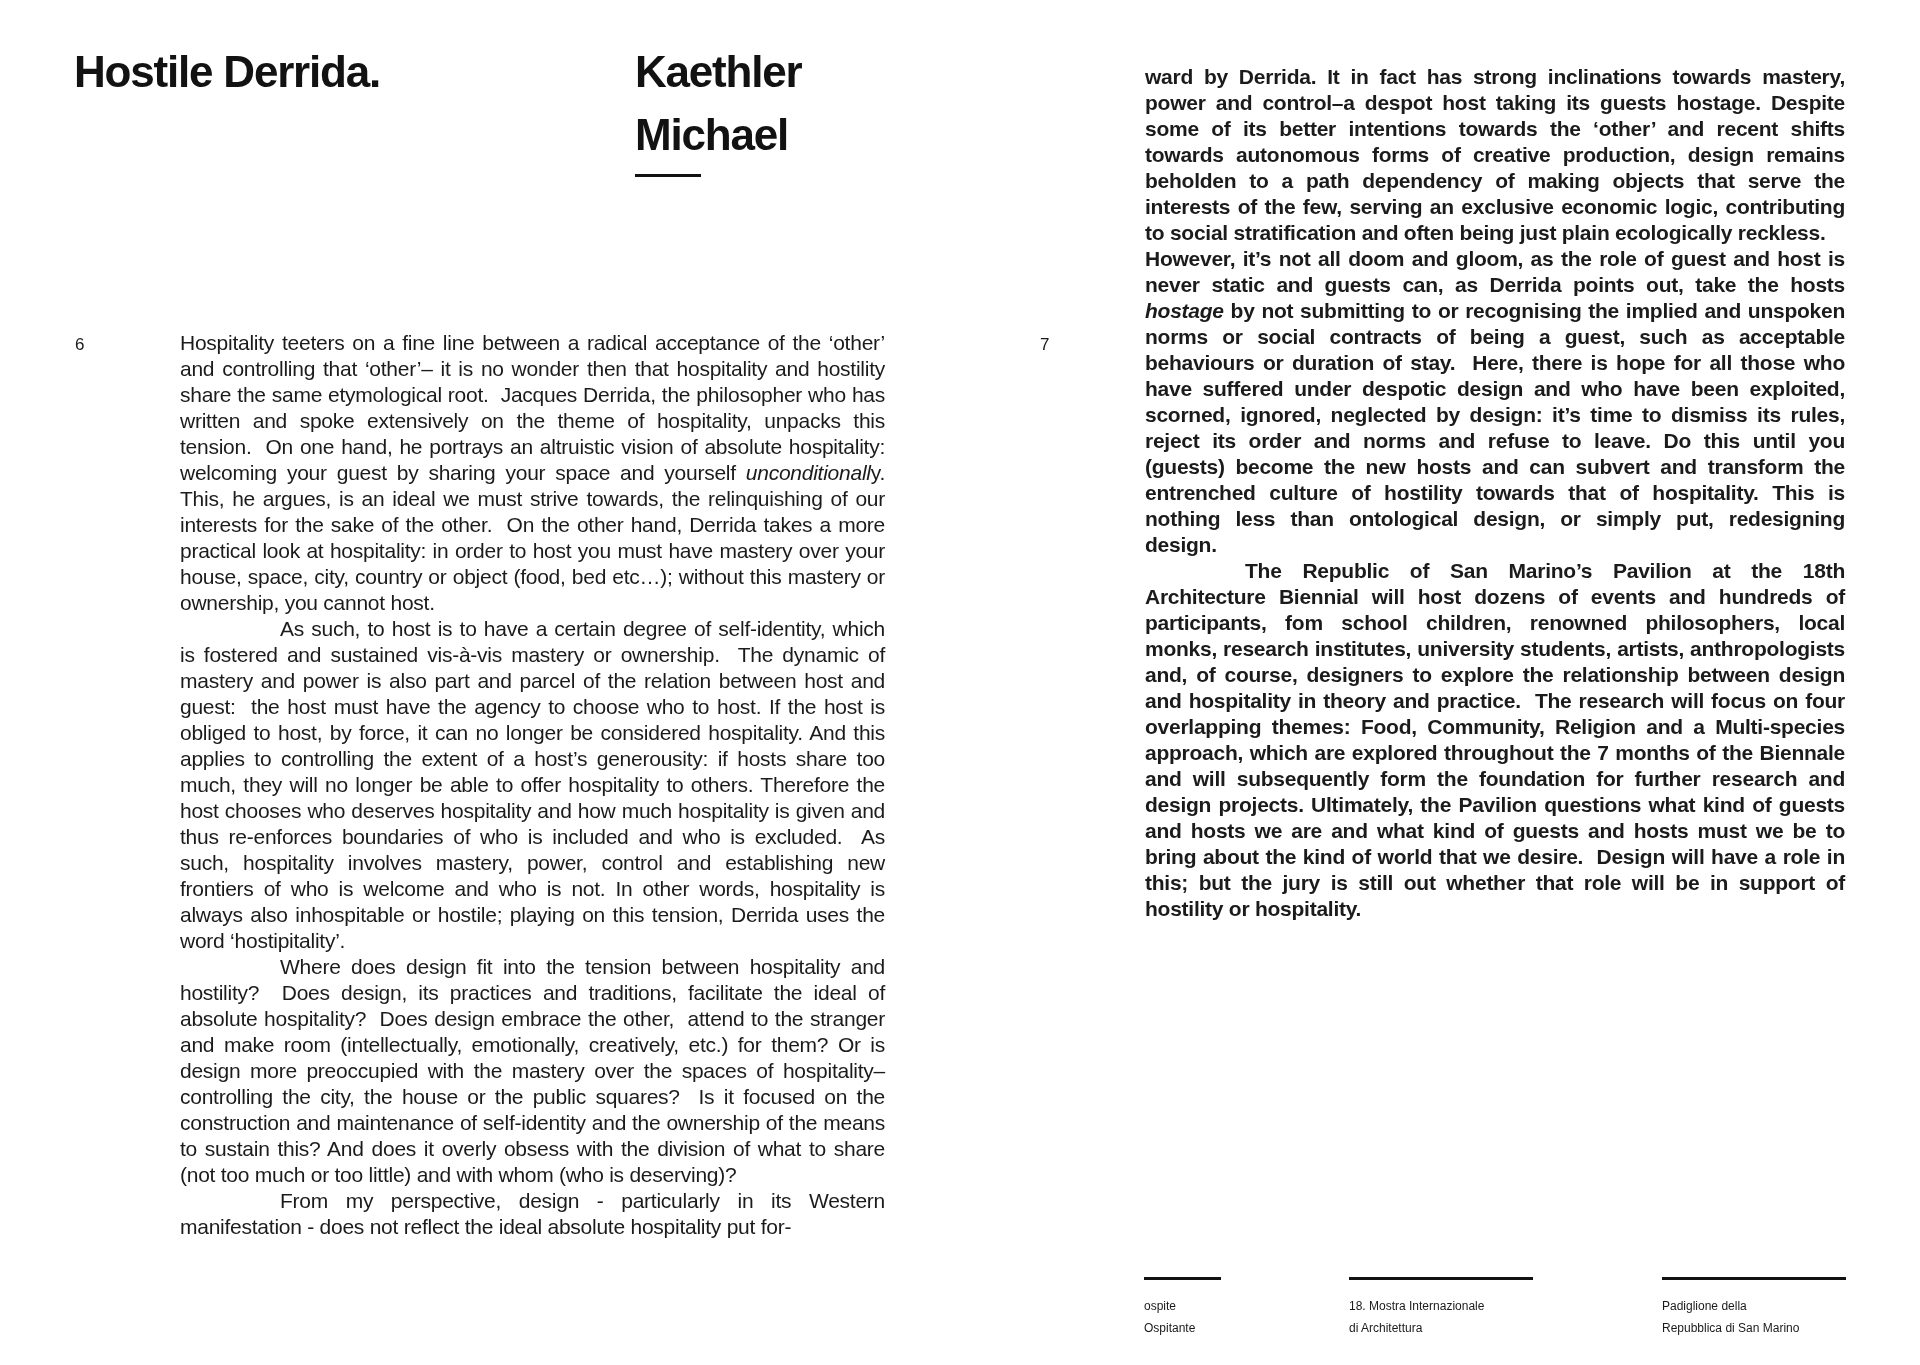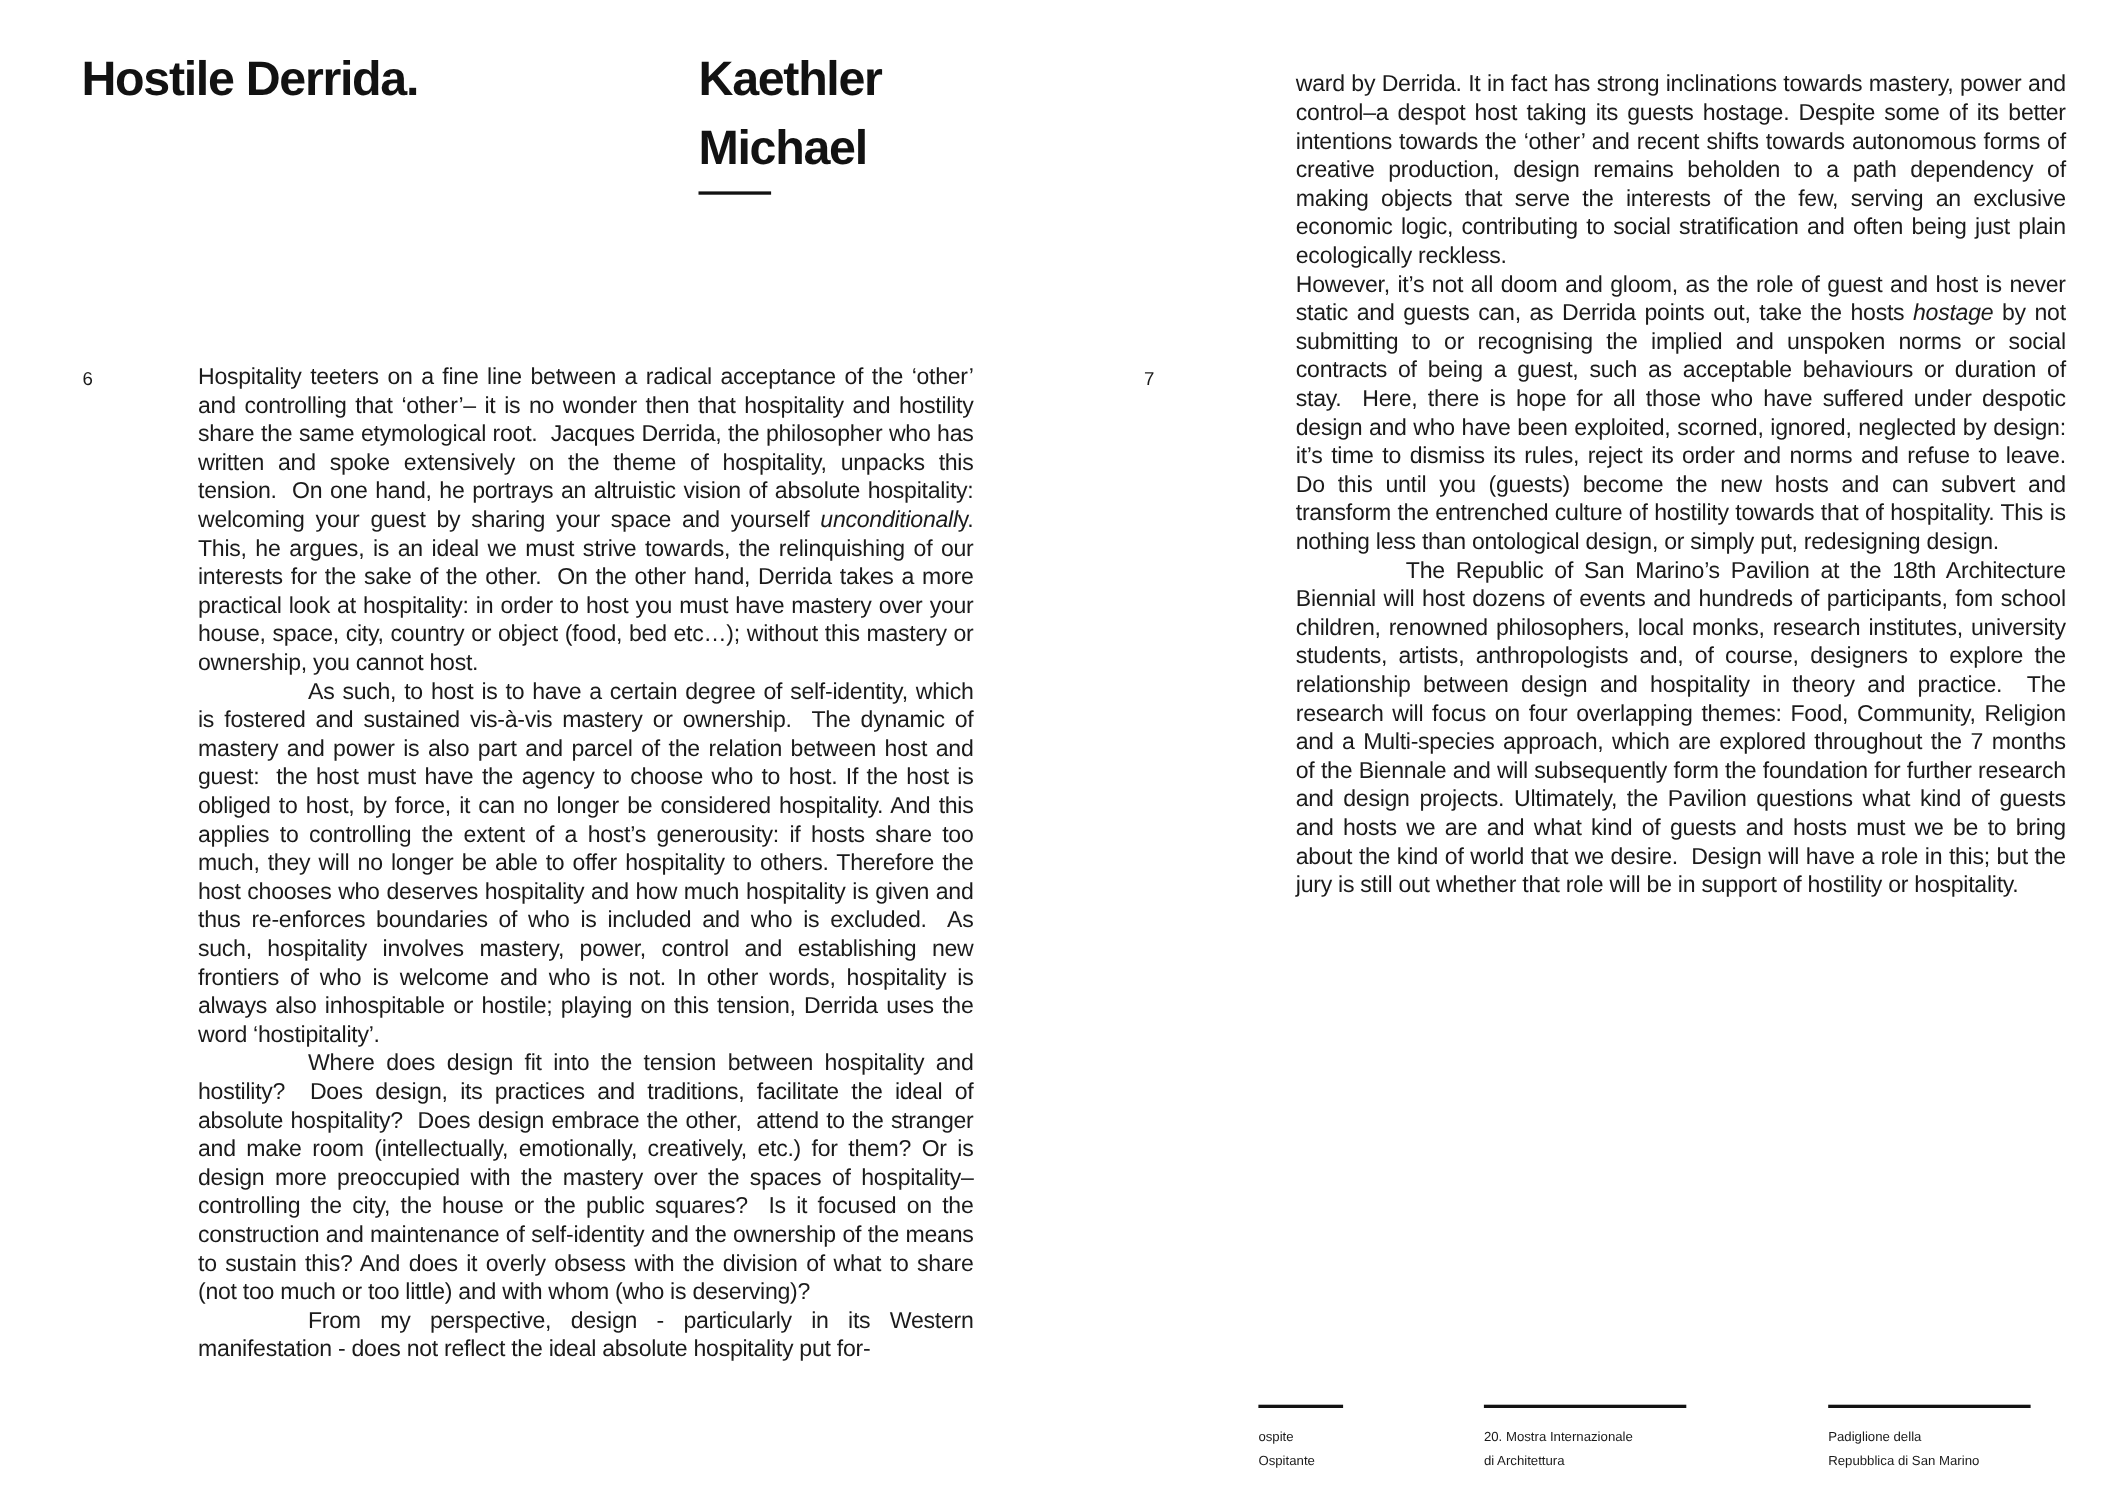--- a/index.html
+++ b/index.html
@@ -65,21 +65,21 @@
   
   .text-column {
     position: absolute;
     font-size: 21px;
     line-height: 26px;
     letter-spacing: -0.25px;
     text-align: justify;
     color: #1b1b1b;
   }
   #column-left  { top: 330px; left: 180px; width: 705px; }
-  #column-right { top: 64px;  left: 1178px; width: 700px; }
+  #column-right { top: 64px;  left: 1145px; width: 700px; font-weight: bold; }
   .text-column p { margin: 0; }
   .text-column p.indent { text-indent: 100px; }
   .text-column .italic { font-style: italic; }
 
   
   .footer-item {
     position: absolute;
     top: 1277px;
     font-size: 12px;
     line-height: 22px;
@@ -127,21 +127,21 @@
       <p class="indent"><span>The Republic of San Marino’s Pavilion at the 18th Architecture Biennial will host dozens of events and hundreds of participants, fom school children, renowned philosophers, local monks, research institutes, university students, artists, anthropologists and, of course, designers to explore the relationship between design and hospitality in theory and practice.&nbsp; The research will focus on four overlapping themes: Food, Community, Religion and a Multi-species approach, which are explored throughout the 7 months of the Biennale and will subsequently form the foundation for further research and design projects. Ultimately, the Pavilion questions what kind of guests and hosts we are and what kind of guests and hosts must we be to bring about the kind of world that we desire.&nbsp; Design will have a role in this; but the jury is still out whether that role will be in support of hostility or hospitality.</span></p>
     </div>
 
   <div id="footer-item-1" class="footer-item">
     <div class="footer-rule"></div>
     <div>ospite</div>
     <div>Ospitante</div>
   </div>
   <div id="footer-item-2" class="footer-item">
     <div class="footer-rule"></div>
-    <div>20. Mostra Internazionale</div>
+    <div>18. Mostra Internazionale</div>
     <div>di Architettura</div>
   </div>
   <div id="footer-item-3" class="footer-item">
     <div class="footer-rule"></div>
     <div>Padiglione della</div>
     <div>Repubblica di San Marino</div>
   </div>
 
 </div>
 

